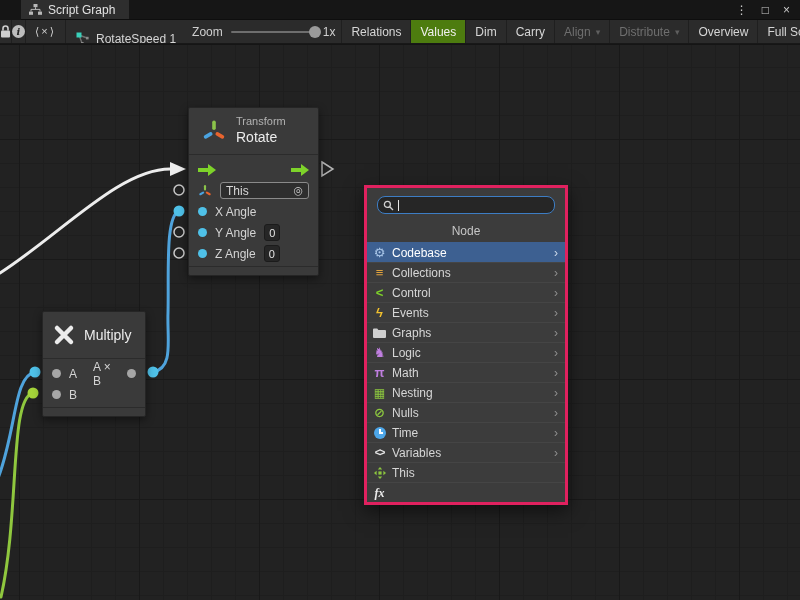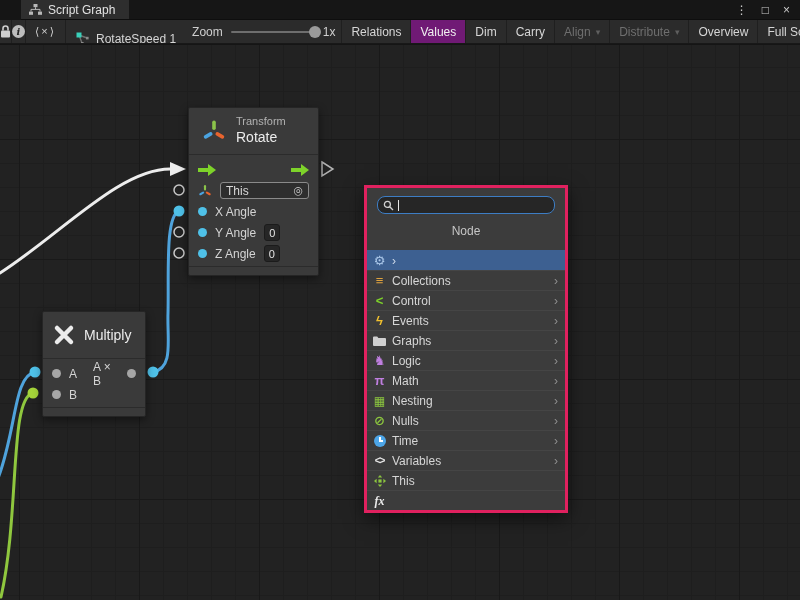--- a/index.html
+++ b/index.html
@@ -17,21 +17,21 @@
   .toolbar { height:24px; background:#2b2b2b; display:flex; align-items:stretch; border-bottom:1px solid #181818; overflow:hidden; white-space:nowrap; }
   .tb-btn { display:flex; align-items:center; justify-content:center; border-right:1px solid #1f1f1f; color:#d6d6d6; font-size:12px; padding:0 9px; }
   .tb-icon-btn { width:26px; padding:0; }
   .tb-code { width:82px; letter-spacing:2px; color:#cfcfcf; font-size:11px; }
   .tb-breadcrumb { display:flex; gap:6px; padding:12px 10px; color:#d6d6d6; font-size:12px; }
   .tb-zoom { display:flex; align-items:center; gap:8px; padding:8px 6px; color:#cfcfcf; font-size:12px; }
   .zoom-track { position:relative; width:84px; height:2px; background:#6e6e6e; border-radius:1px; }
   .zoom-handle { position:absolute; right:-6px; top:-5px; width:12px; height:12px; border-radius:50%; background:#9a9a9a; }
   .tb-right { margin-left:auto; display:flex; align-items:stretch; }
   .tb-right .tb-btn { border-right:none; border-left:1px solid #1f1f1f; }
-  .tb-btn.active { background:#701a75; color:#f0f0f0; }
+  .tb-btn.active { background:#4d7c0f; color:#f0f0f0; }
   .tb-btn.disabled { color:#6f6f6f; }
   .caret { font-size:9px; margin-left:5px; color:#8a8a8a; }
   .tb-btn.disabled .caret { color:#5f5f5f; }
   .info-circle { width:13px; height:13px; border-radius:50%; background:#bdbdbd; color:#262626; font-size:10px; font-weight:bold; display:flex; align-items:center; justify-content:center; font-family:"DejaVu Serif",serif; font-style:italic; }
 
   
   .canvas { position:absolute; top:45px; left:0; width:800px; height:555px;
     background-color:#222222;
     background-image:
       linear-gradient(#191919 1px, transparent 1px),
@@ -61,21 +61,21 @@
   .this-field { flex:1; display:flex; align-items:center; height:17px; background:#2e2e2e; border:1px solid #8a8a8a; border-radius:3px; padding:0 5px; font-size:12px; color:#d8d8d8; }
   .obj-picker { margin-left:auto; color:#cfcfcf; font-size:11px; }
   .spacer { flex:1; }
 
   
   .finder { position:absolute; left:364px; top:140px; width:204px; background:#3c3c3c; border:3px solid #e0215f; box-shadow:0 6px 18px rgba(0,0,0,.55); }
   .finder-search-wrap { padding:8px 10px 0; }
   .finder-search { display:flex; align-items:center; gap:4px; height:18px; background:#262626; border:1px solid #3d7dc4; border-radius:8px; padding:0 5px; }
   .search-caret { width:1px; height:11px; background:#e6e6e6; }
   .finder-search input { flex:1; background:transparent; border:none; outline:none; color:#e6e6e6; font-size:11px; min-width:0; }
-  .finder-title { text-align:center; font-size:12px; color:#c6c6c6; padding:10px 0 12px; }
+  .finder-title { text-align:center; font-size:12px; color:#c6c6c6; padding:10px 0 4px; }
   .fi-row { height:20px; display:flex; align-items:center; gap:5px; padding:0 5px; font-size:12px; color:#d6d6d6; border-top:1px solid #454545; }
   .fi-row.selected { background:#3d6091; color:#ffffff; border-top-color:#3d6091; }
   .fi-icon { width:15px; flex:none; text-align:center; font-size:12px; line-height:1; display:flex; align-items:center; justify-content:center; }
   .fi-label { flex:1; }
   .fi-chevron { color:#8f8f8f; font-size:12px; padding-right:2px; }
   .selected .fi-chevron { color:#cdd9ea; }
   .ic-codebase { color:#a9c6e8; font-size:13px; }
   .ic-collections { color:#e0a33e; font-weight:800; font-size:13px; }
   .ic-control { color:#7ed32a; font-weight:800; font-size:13px; }
   .ic-events { color:#f2c12e; font-weight:800; font-size:13px; }
@@ -283,20 +283,21 @@
             <path d="M6.7 6.7 L10 10" stroke="#cfcfcf" stroke-width="1.3"></path>
           </svg>
           <span class="search-caret"></span>
           <input type="text" value="" style="">
         </div>
       </div>
       <div class="finder-title">Node</div>
       <div class="finder-list">
         <div class="fi-row selected">
           <span class="fi-icon ic-codebase">⚙</span>
+          <span class="fi-label">Codebase</span>
           <span class="fi-chevron">›</span>
         </div>
         <div class="fi-row">
           <span class="fi-icon ic-collections">≡</span>
           <span class="fi-label">Collections</span>
           <span class="fi-chevron">›</span>
         </div>
         <div class="fi-row">
           <span class="fi-icon ic-control">&lt;</span>
           <span class="fi-label">Control</span>

